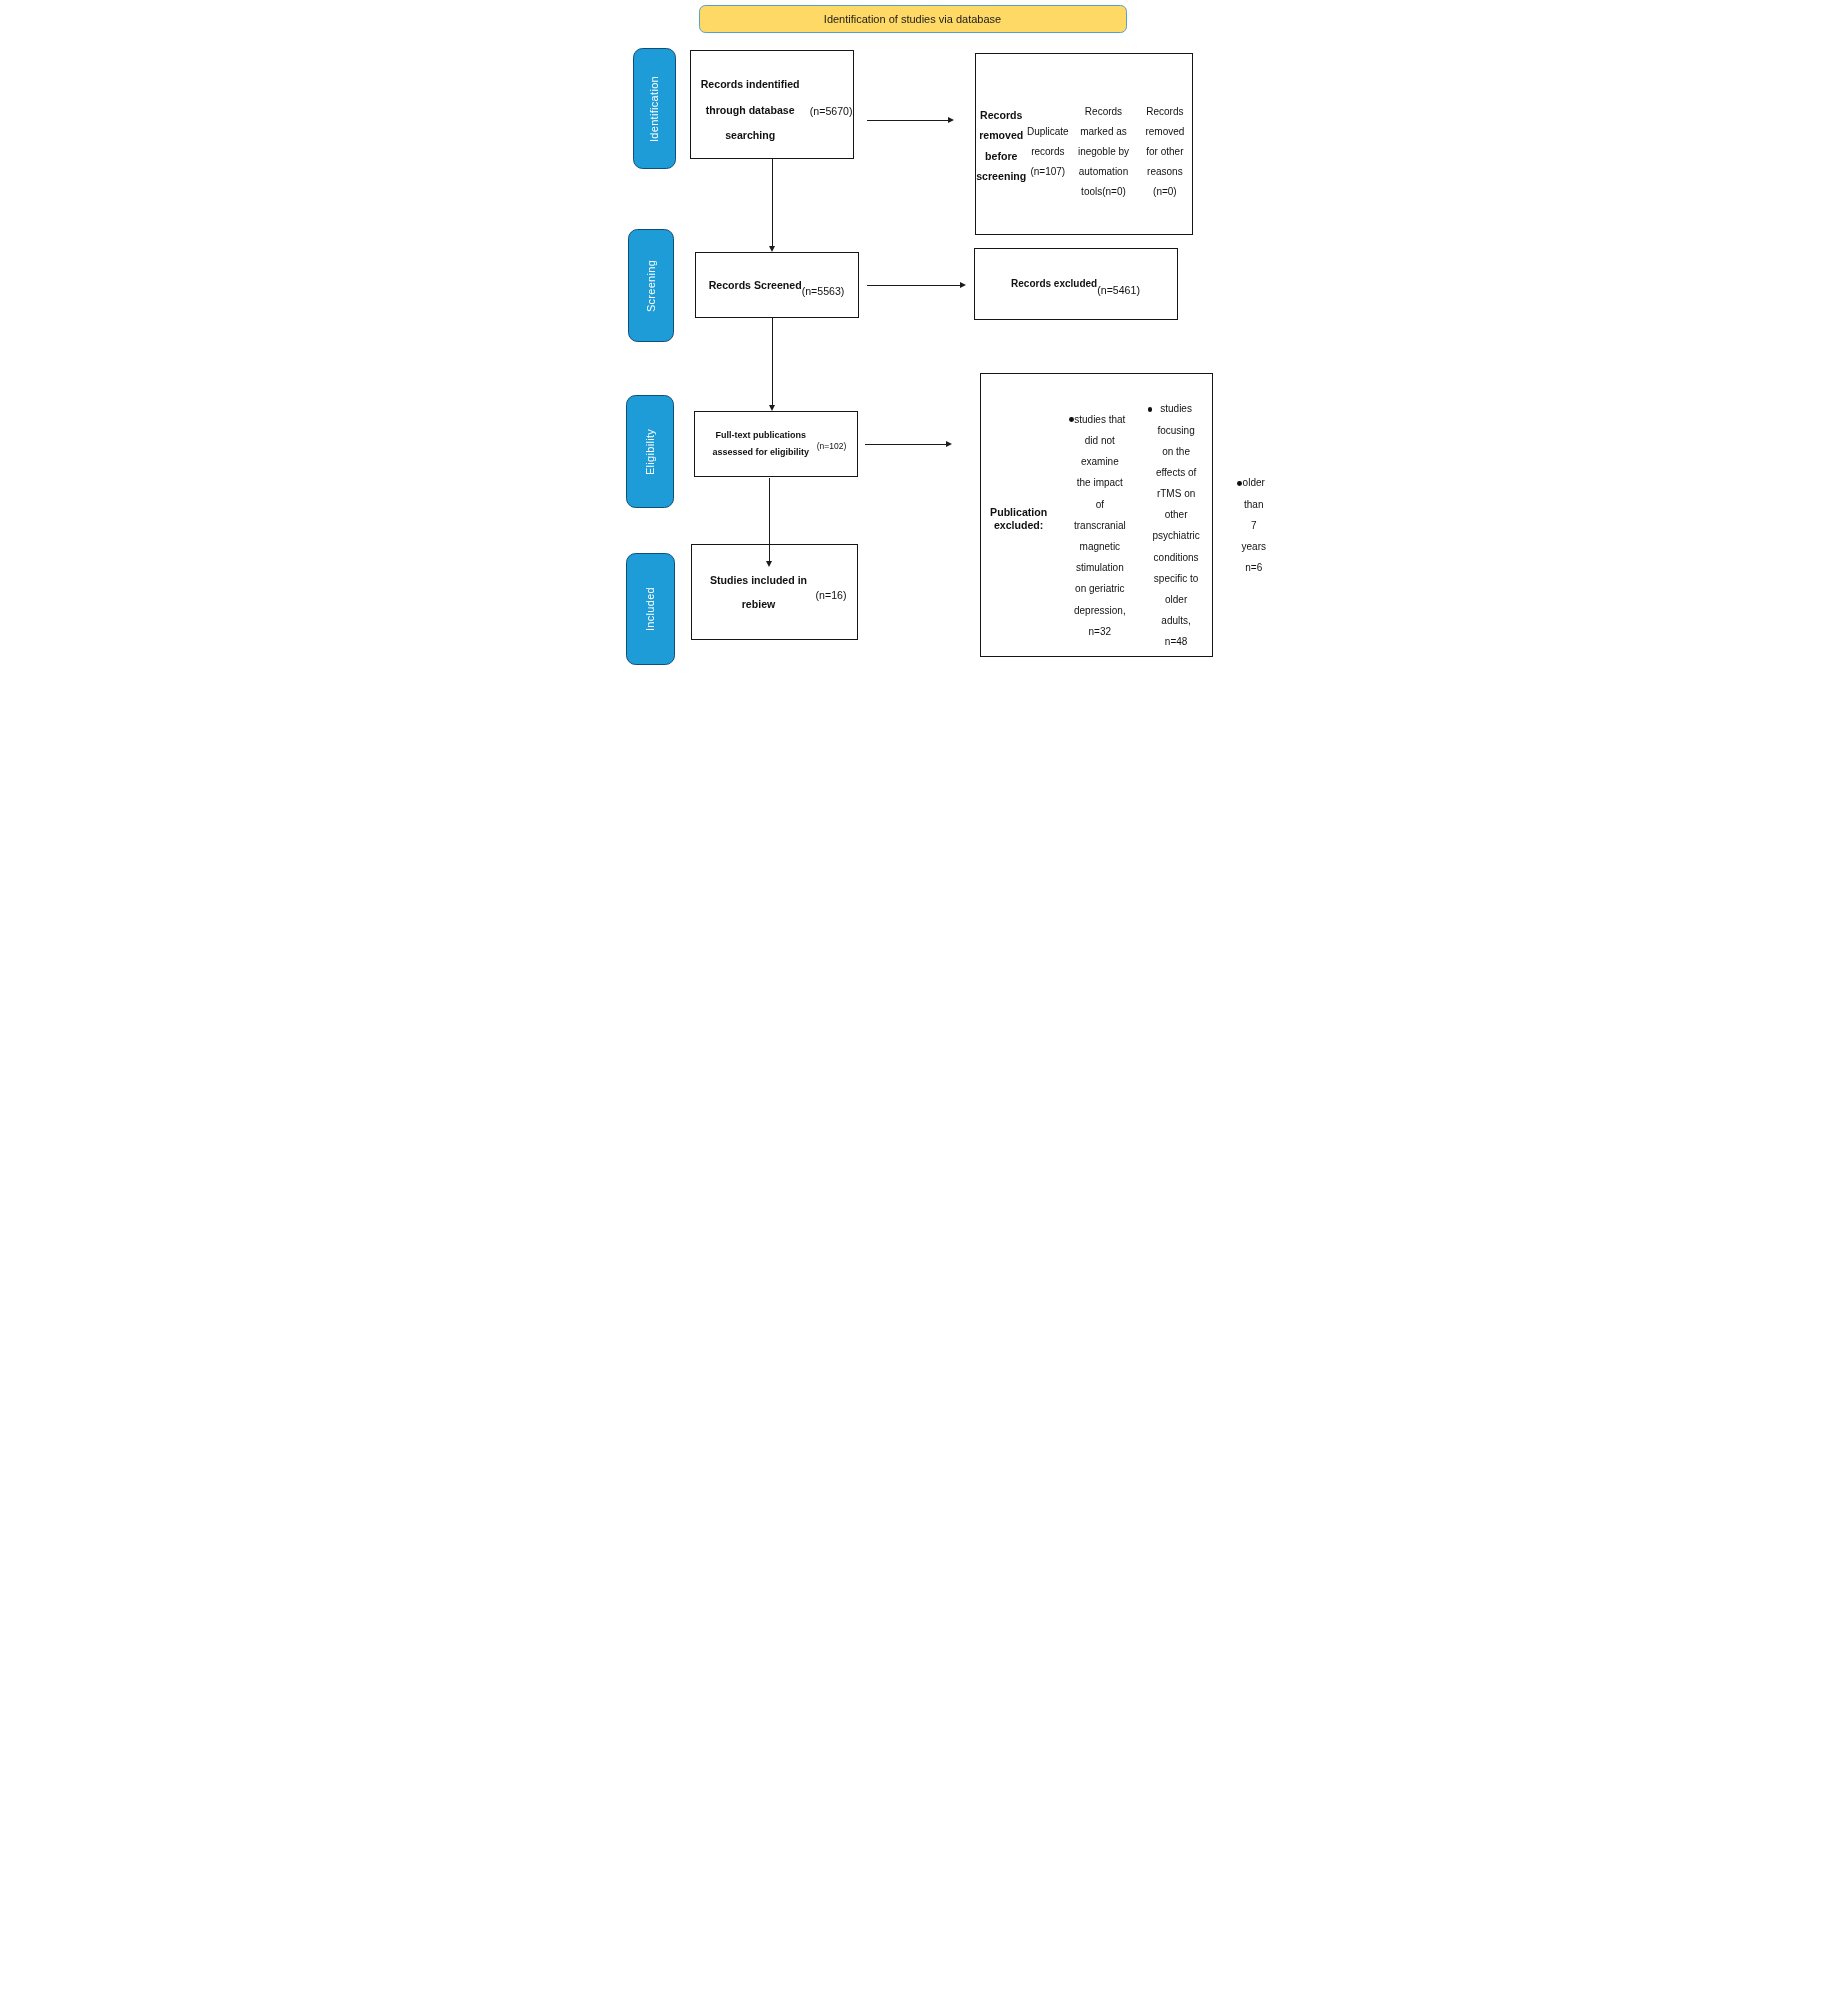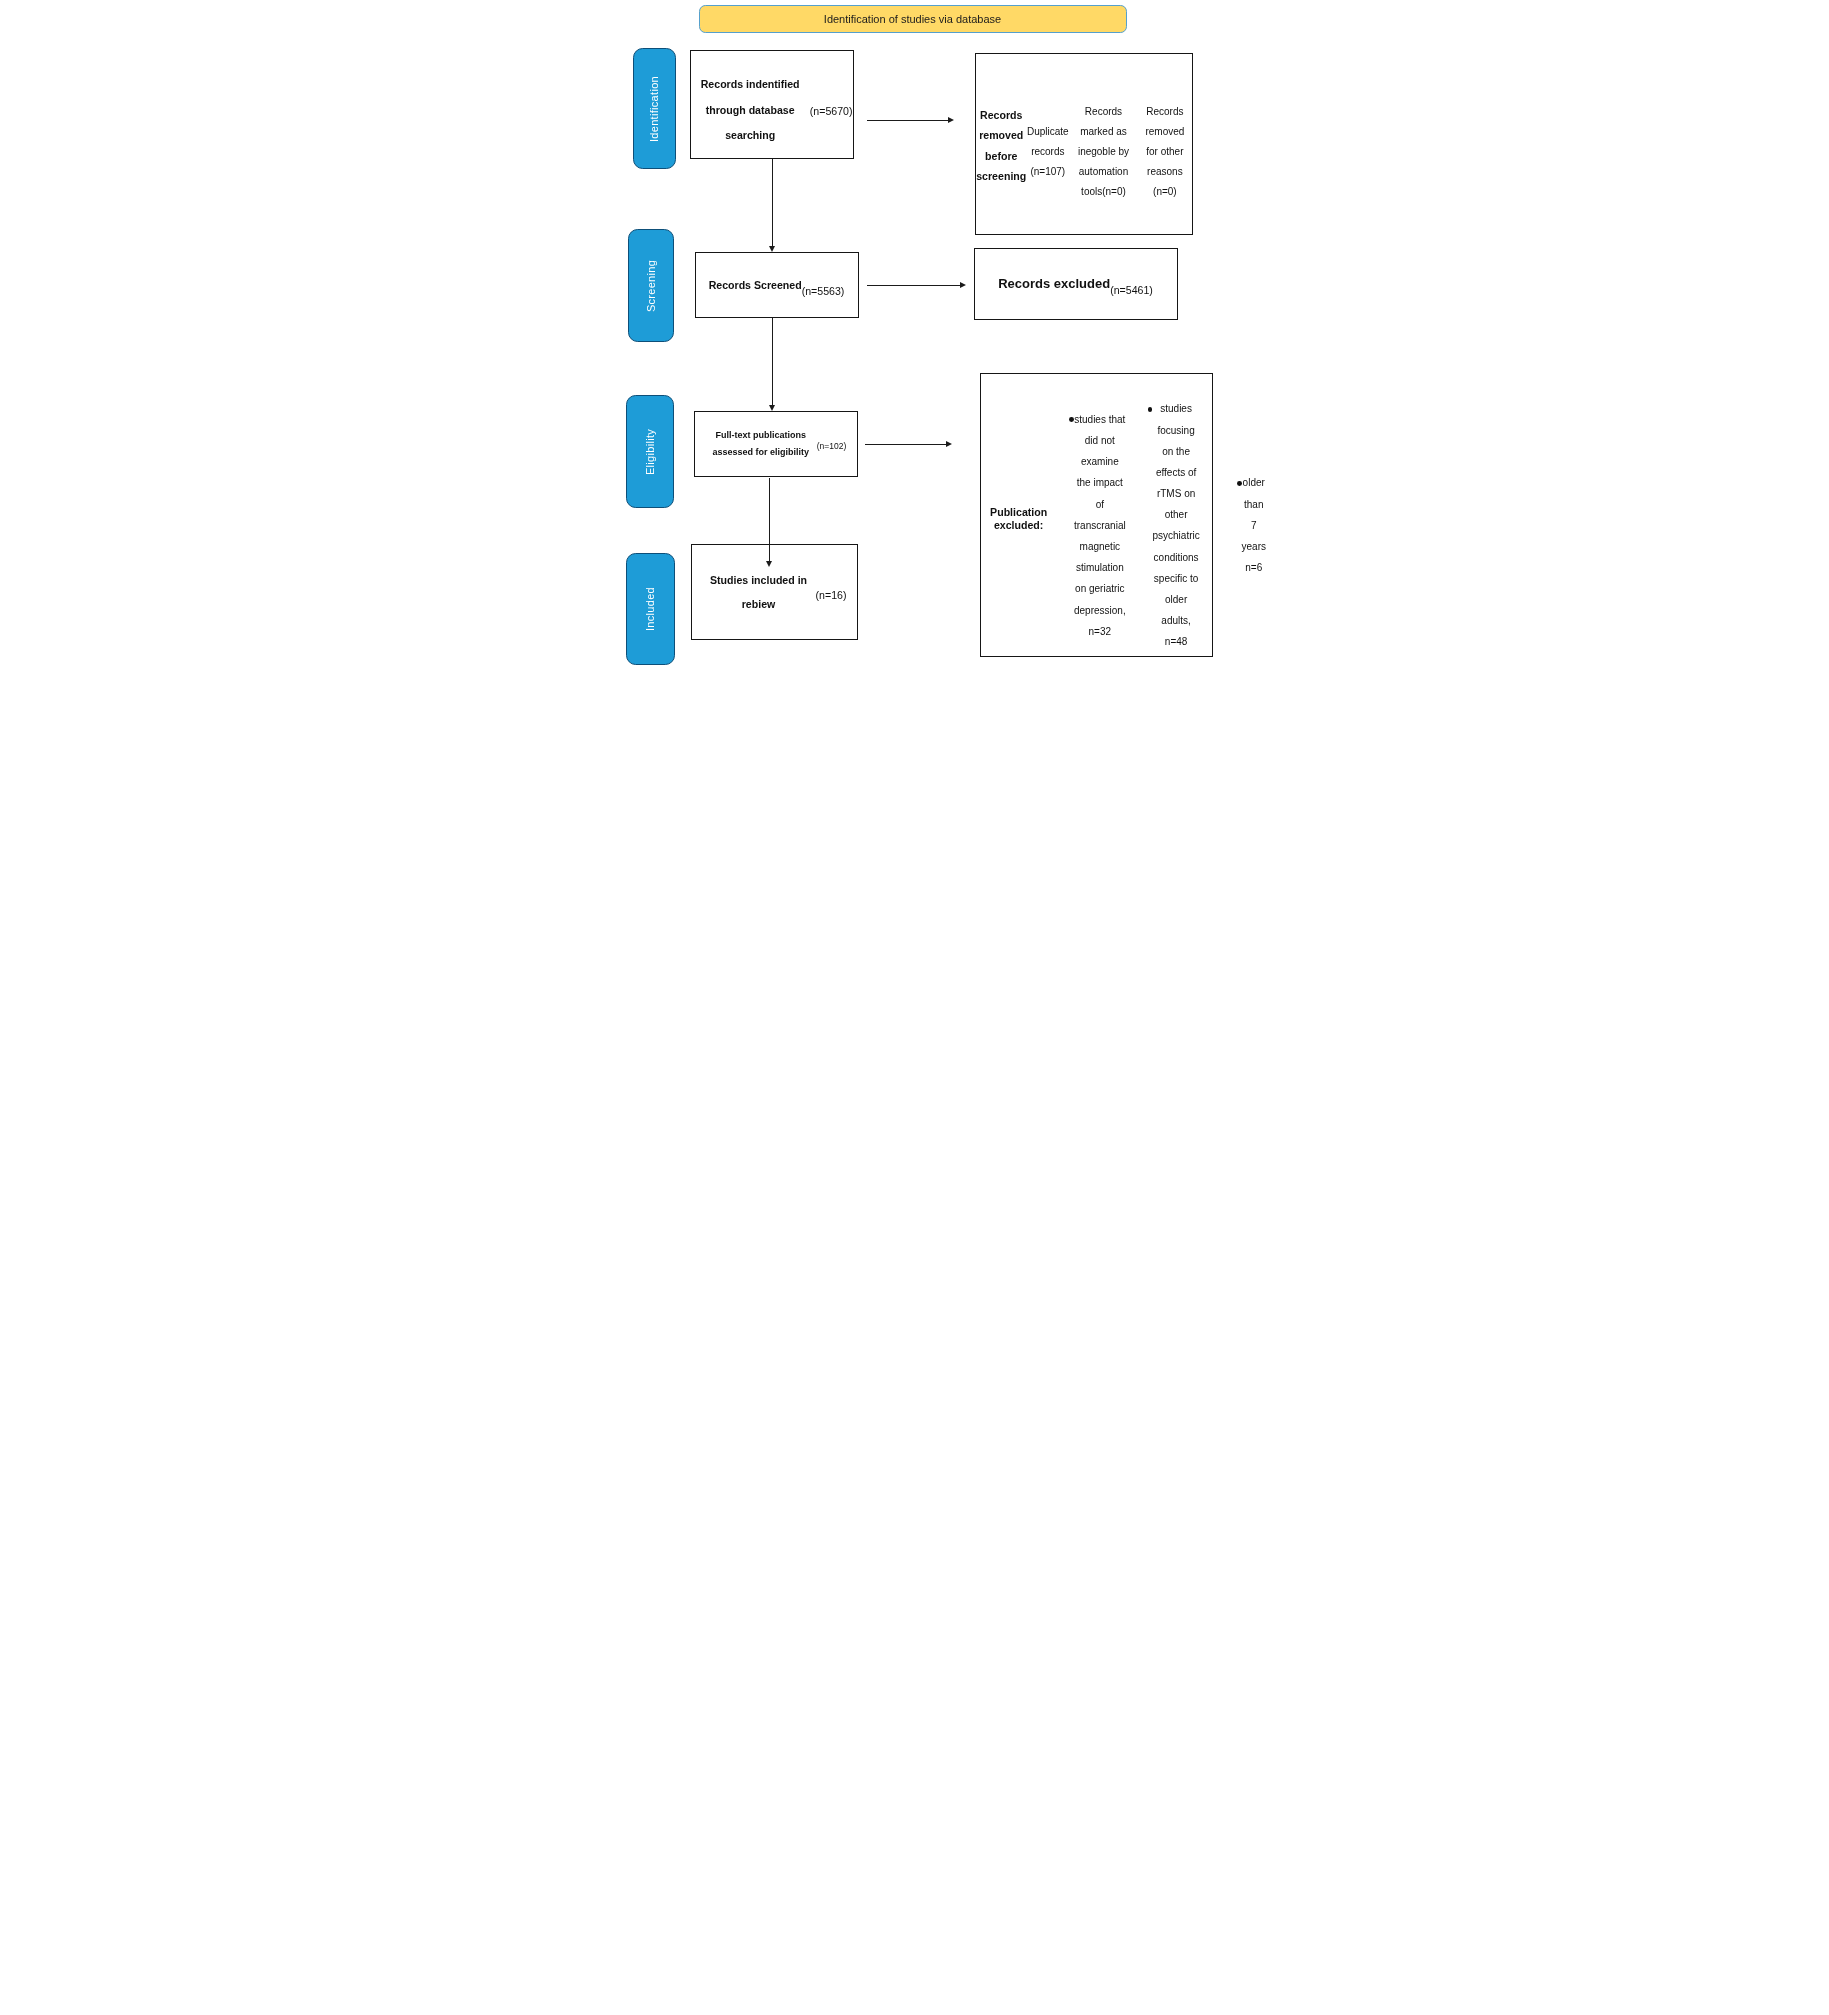--- a/index.html
+++ b/index.html
@@ -59,21 +59,21 @@
   #box-removed{left:365px;top:53px;width:218px;height:182px;padding-top:8.5px;}
   #box-removed .title{max-width:149px;line-height:1.9;margin-bottom:5.3px;}
   #box-removed .exc-item{font-size:10px;line-height:2.0;max-width:162px;margin-top:7.4px;}
   #box-removed .exc-item:nth-of-type(3){max-width:128px;}
 
   #box-screened{left:85px;top:252px;width:164px;height:66px;justify-content:center;}
   #box-screened .title{line-height:1.2;}
   #box-screened .count{margin-top:11.7px;text-align:right;}
 
   #box-excluded{left:364px;top:248px;width:204px;height:72px;justify-content:center;}
-  #box-excluded .title{line-height:1.2;font-size:13px;}
+  #box-excluded .title{line-height:1.2;font-size:10px;}
   #box-excluded .count{margin-top:12.8px;}
 
   #box-fulltext{left:84px;top:411px;width:164px;height:66px;justify-content:center;}
   #box-fulltext .title{font-size:9px;line-height:1.9;max-width:112px;}
   #box-fulltext .count{font-size:8.5px;margin-top:4.3px;}
 
   #box-pubexcluded{left:370px;top:373px;width:233px;height:284px;padding:22px 9.6px 0 9.6px;}
   #box-pubexcluded .title{line-height:1.2;margin-bottom:15px;}
   .bullet-row{display:flex;width:100%;margin-bottom:1.1px;}
   .bullet-dot{

